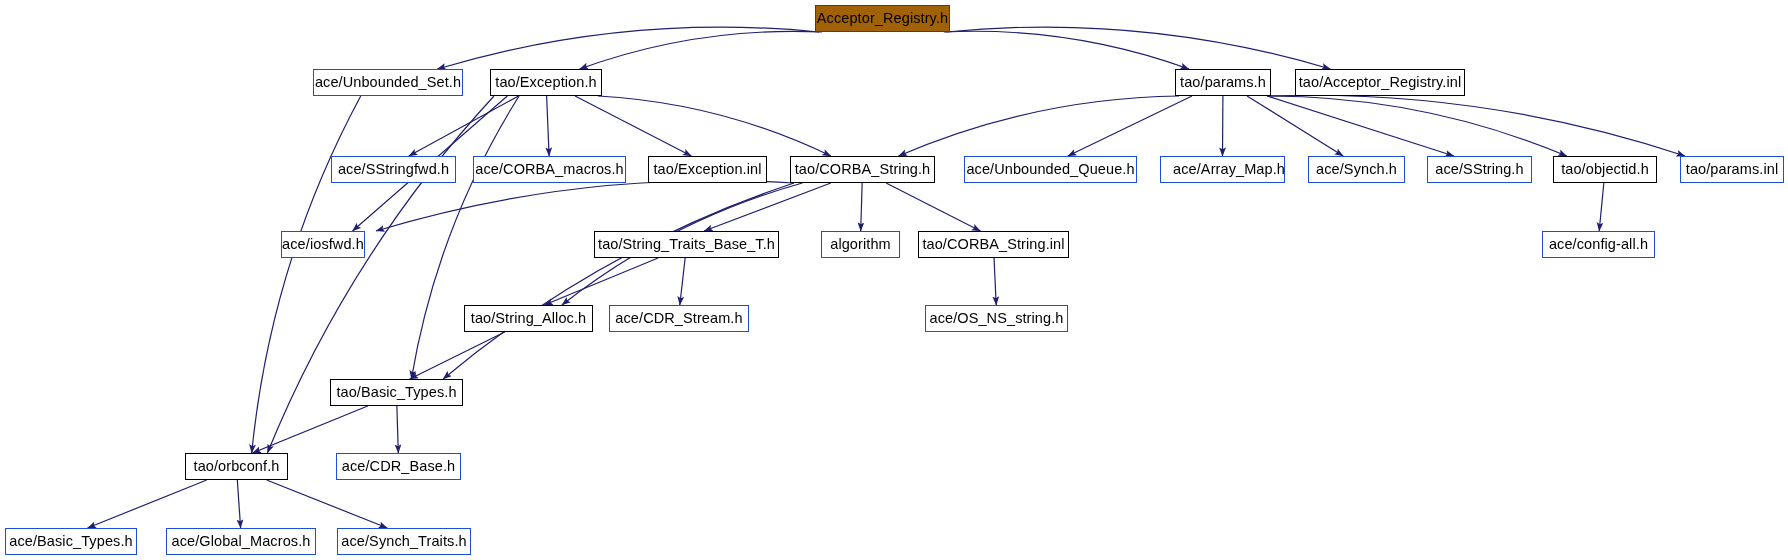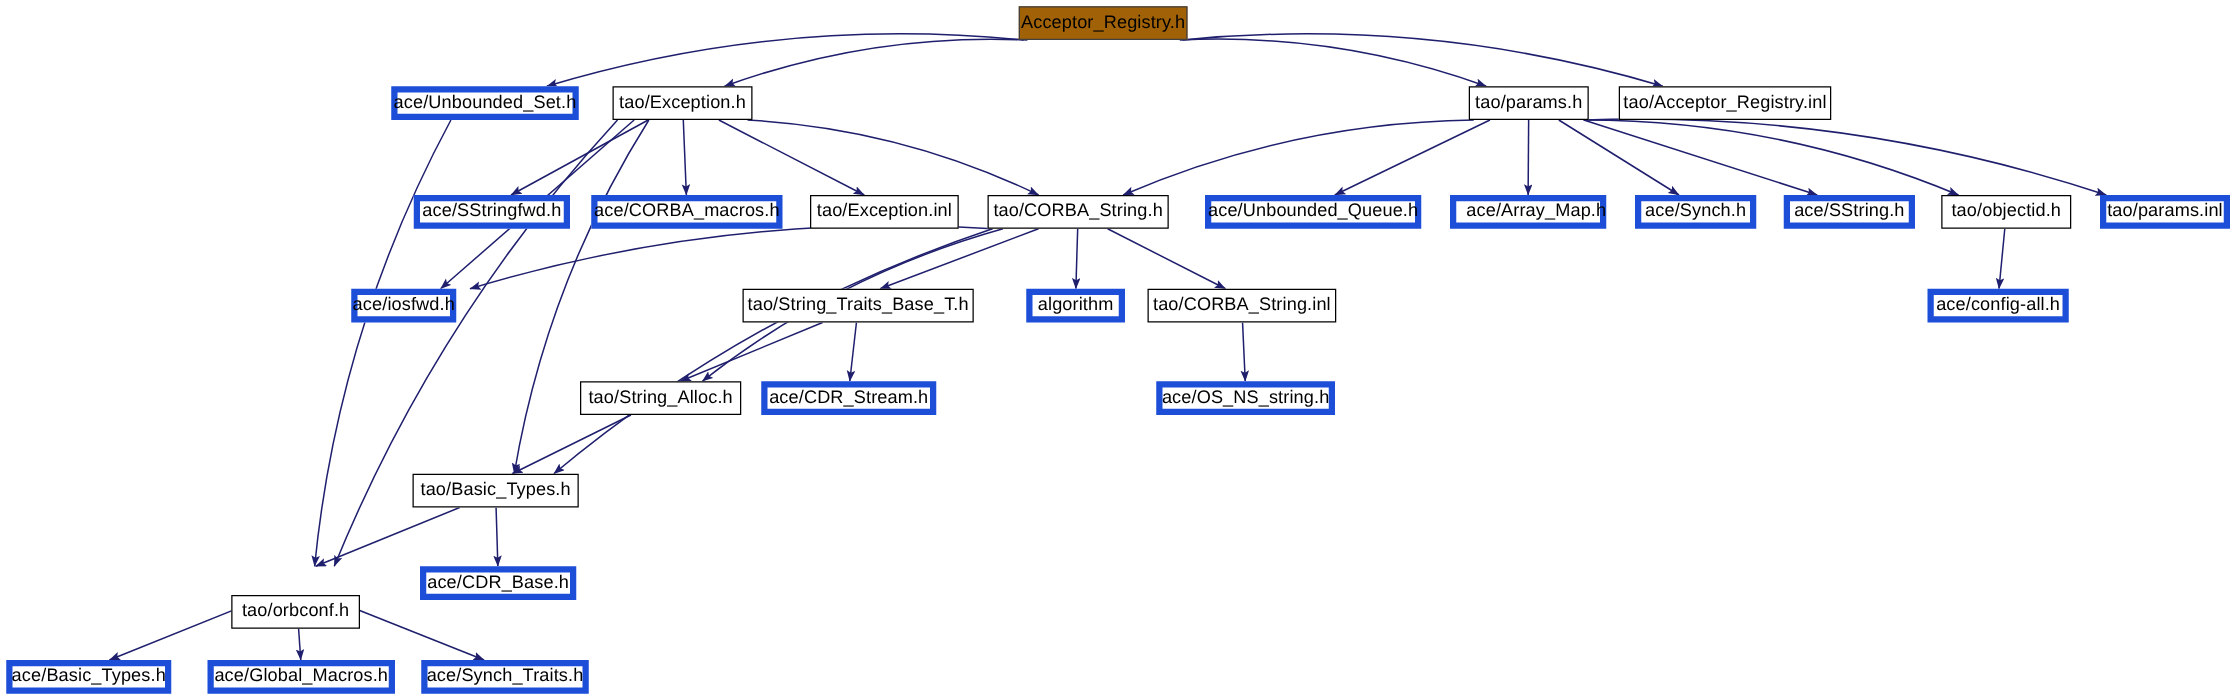--- a/index.html
+++ b/index.html
@@ -30,21 +30,21 @@
     position: absolute;
     box-sizing: border-box;
     display: flex;
     align-items: center;
     justify-content: center;
     font-family: "Liberation Sans", sans-serif;
     font-size: 14.5px;
     line-height: 1;
     color: #000000;
     background: #ffffff;
-    border: 5px solid #1d4ed8;
+    border: 1px solid #1d4ed8;
     white-space: nowrap;
     letter-spacing: 0.1px;
   }
   .node.strong {
     border: 1.6px solid #000000;
   }
   .node.root {
     background: #a16207;
     border: 1.2px solid #404040;
   }
@@ -166,21 +166,21 @@
       </div>
       <div class="node weak" style="left: 609px; top: 305px; width: 140px; height: 27px;">
         <span class="node-label">ace/CDR_Stream.h</span>
       </div>
       <div class="node weak" style="left: 925px; top: 305px; width: 143px; height: 27px;">
         <span class="node-label">ace/OS_NS_string.h</span>
       </div>
       <div class="node strong" style="left: 330px; top: 379px; width: 133px; height: 27px;">
         <span class="node-label">tao/Basic_Types.h</span>
       </div>
-      <div class="node strong" style="left: 185px; top: 453px; width: 103px; height: 27px; margin-top: 23px;">
+      <div class="node strong" style="left: 185px; top: 453px; width: 103px; height: 27px;">
         <span class="node-label">tao/orbconf.h</span>
       </div>
       <div class="node weak" style="left: 336px; top: 453px; width: 125px; height: 27px;">
         <span class="node-label">ace/CDR_Base.h</span>
       </div>
       <div class="node weak" style="left: 5px; top: 528px; width: 132px; height: 27px;">
         <span class="node-label">ace/Basic_Types.h</span>
       </div>
       <div class="node weak" style="left: 166px; top: 528px; width: 150px; height: 27px;">
         <span class="node-label">ace/Global_Macros.h</span>

